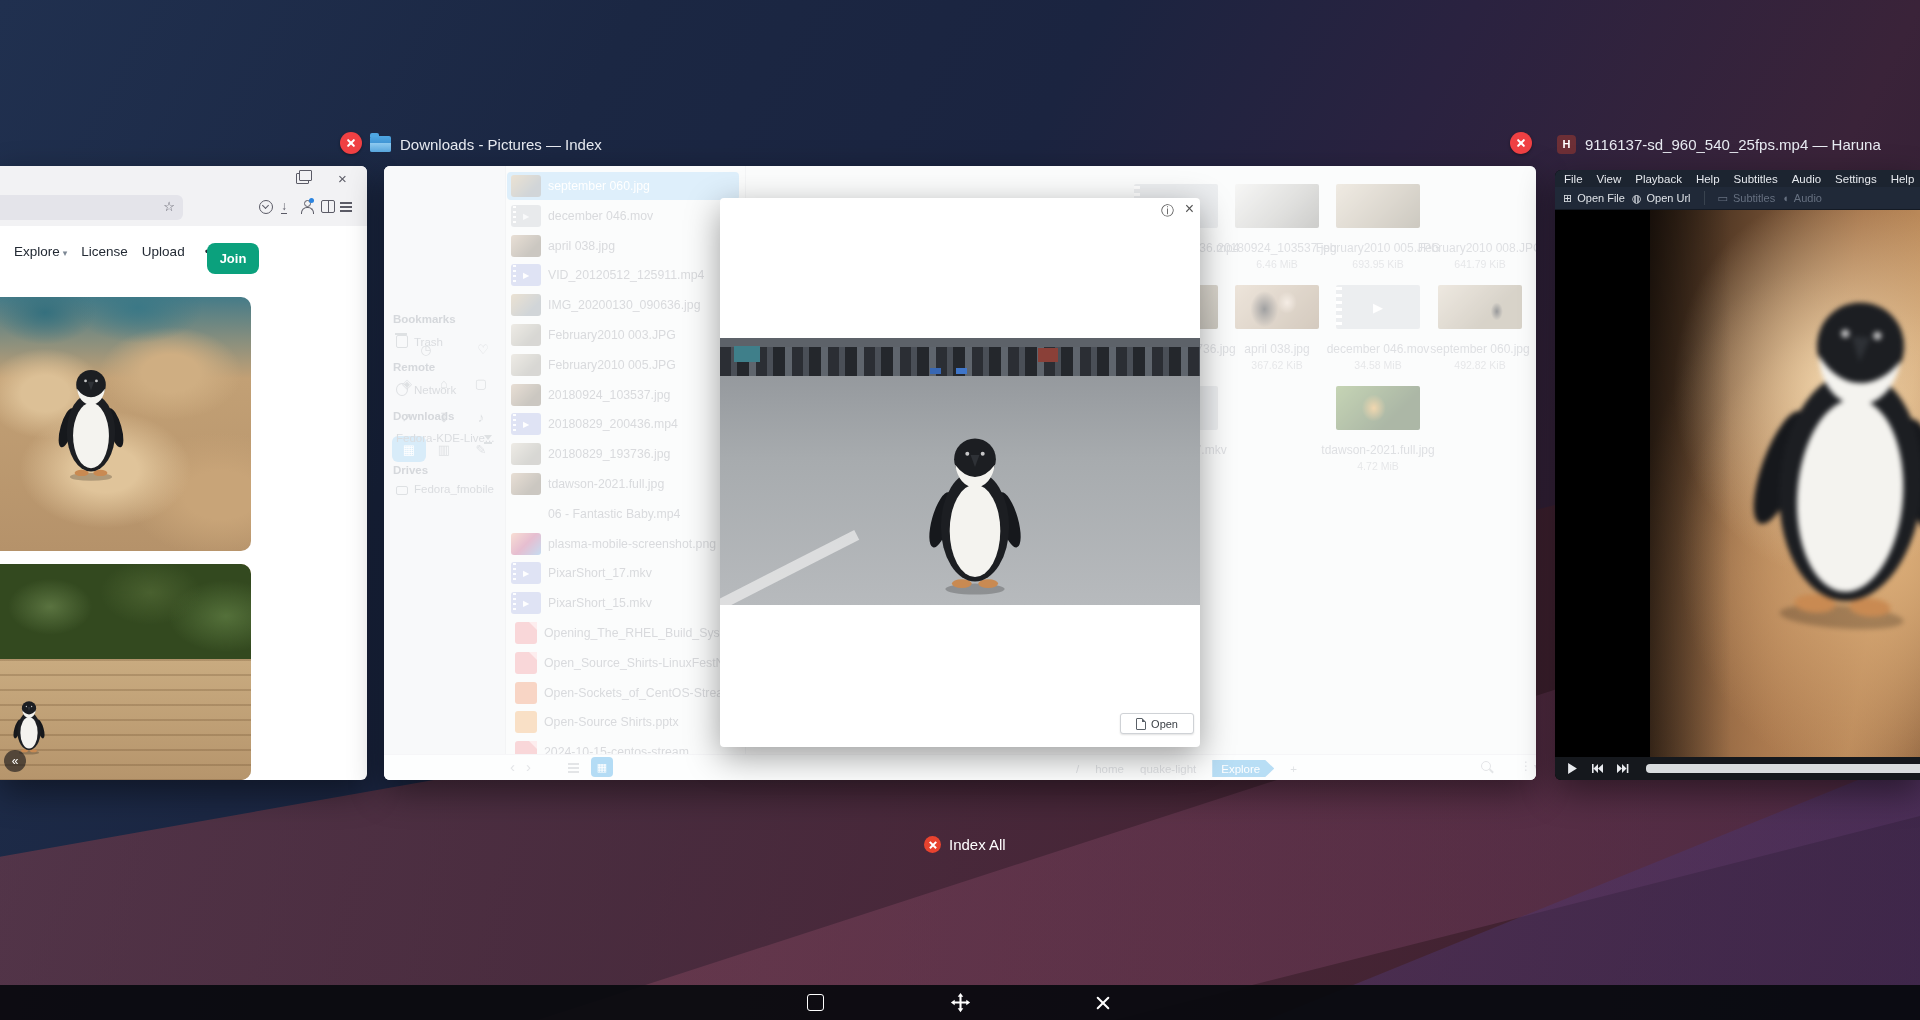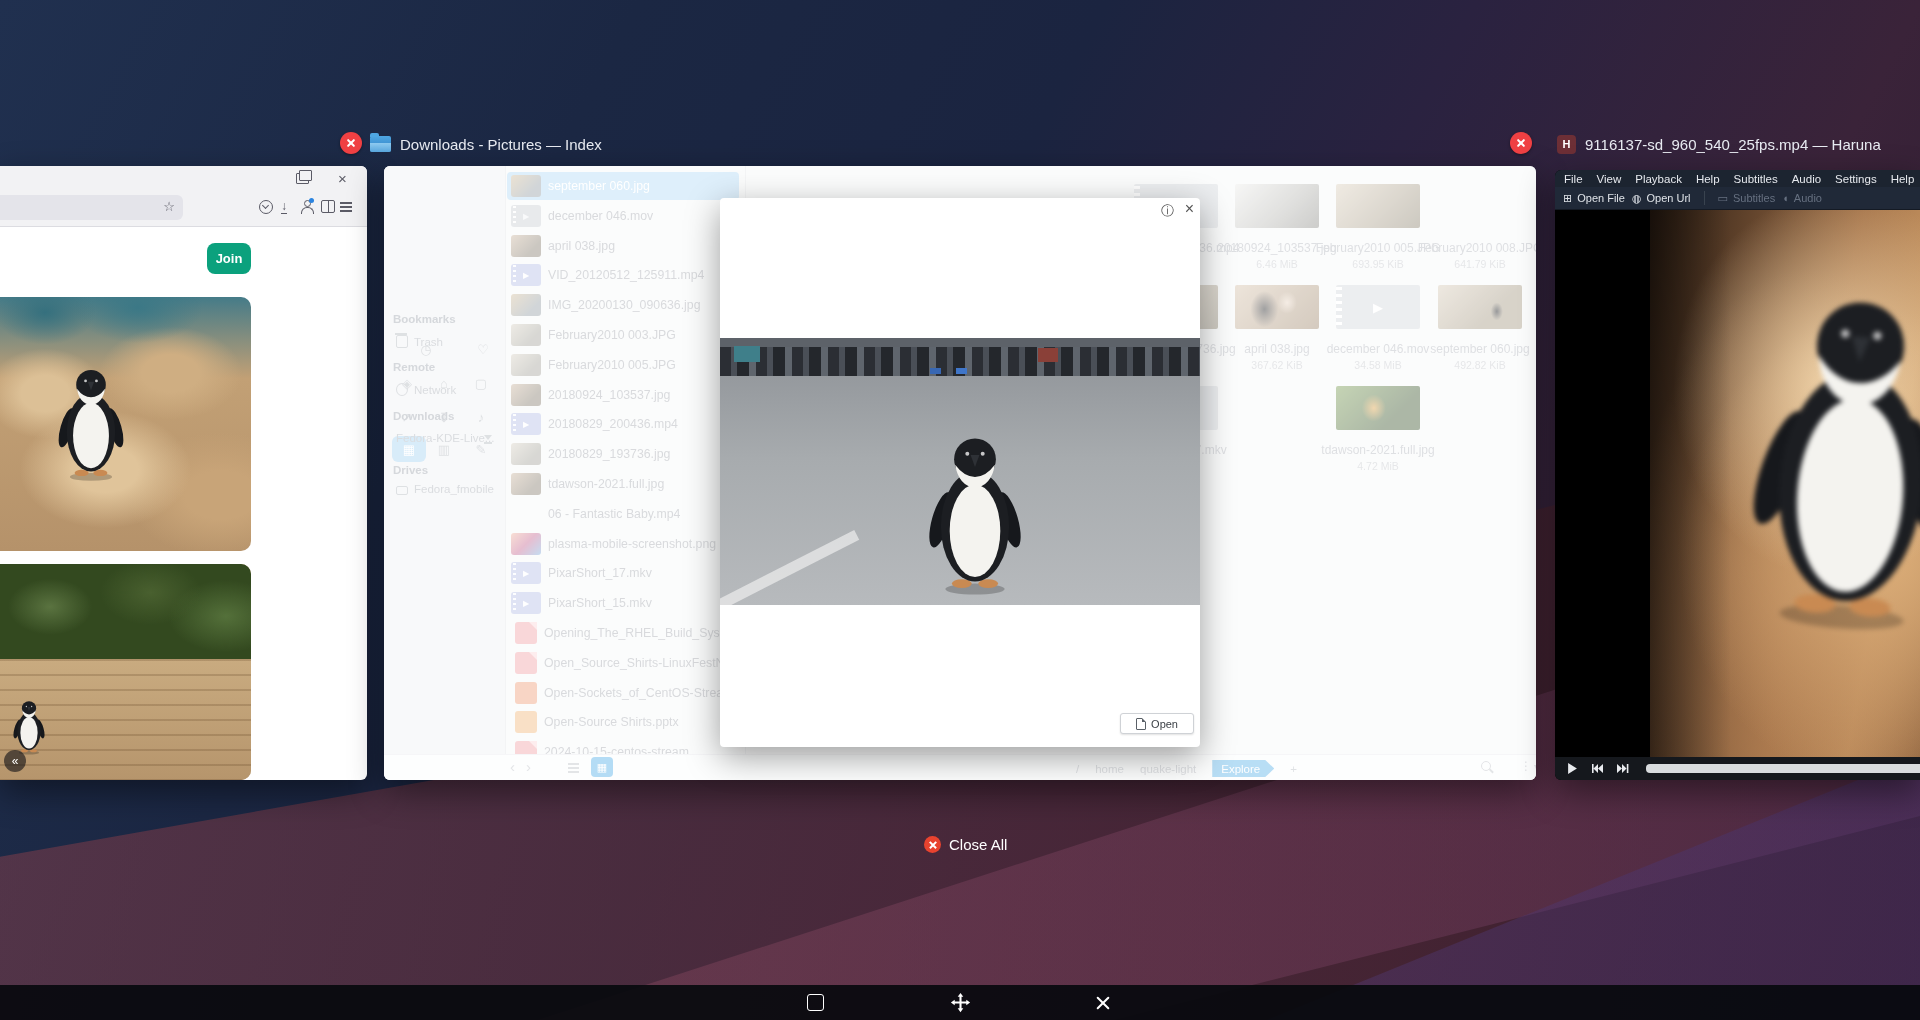--- a/index.html
+++ b/index.html
@@ -55,21 +55,21 @@
   .ff-acct::before{content:"";position:absolute;left:4px;top:0;width:5px;height:5px;border-radius:50%;border:1.3px solid #5b5b66;}
   .ff-acct::after{content:"";position:absolute;left:1px;top:7px;width:11px;height:6px;border-radius:6px 6px 0 0;border:1.3px solid #5b5b66;border-bottom:none;}
   .ff-badge{position:absolute;left:309px;top:6px;width:5px;height:5px;border-radius:50%;background:#2b84e0;}
   .ff-side{left:321px;width:12px;height:11px;border:1.4px solid #5b5b66;border-radius:2px;}
   .ff-side::before{content:"";position:absolute;right:2px;top:0;width:3px;height:100%;border-left:1.4px solid #5b5b66;}
   .ff-menu{left:340px;width:12px;height:2px;background:#5b5b66;box-shadow:0 4px 0 #5b5b66,0 8px 0 #5b5b66;top:10px;}
   .pex-nav{position:absolute;left:0;top:60px;width:100%;height:50px;background:#fff;display:flex;align-items:center;font-size:13.5px;color:#232a34;}
   .pex-item{margin-left:14px;}
   .pex-caret{font-size:9px;color:#7c8794;margin-left:3px;}
   .pex-more{color:#232a34;letter-spacing:1px;margin-left:20px;}
-  .join-btn{position:absolute;left:207px;top:77px;width:44px;height:31px;border:none;border-radius:8px;color:#fff;font-size:13px;font-weight:bold;display:flex;align-items:center;justify-content:center;}
+  .join-btn{position:absolute;left:207px;top:77px;width:52px;height:31px;border:none;border-radius:8px;color:#fff;font-size:13px;font-weight:bold;display:flex;align-items:center;justify-content:center;}
   .pcard{position:absolute;left:0;width:251px;overflow:hidden;border-radius:0 10px 10px 0;}
   #pcard1{top:131px;height:254px;
     background:
      radial-gradient(70px 45px at 18% 6%,#35707e,transparent 72%),
      radial-gradient(90px 50px at 55% 4%,#3b7886,transparent 72%),
      radial-gradient(80px 60px at 18% 38%,#dcc096 30%,rgba(176,140,96,0) 75%),
      radial-gradient(95px 62px at 68% 30%,#cfae82 30%,rgba(165,128,90,0) 75%),
      radial-gradient(110px 75px at 42% 68%,#e0c49a 30%,rgba(171,134,96,0) 78%),
      radial-gradient(120px 80px at 88% 78%,#c8a478 30%,rgba(151,113,78,0) 78%),
      linear-gradient(180deg,#457b88 0%,#c2a075 32%,#b5926a 100%);}
@@ -254,20 +254,26 @@
         <span class="star">☆</span>
       </div>
       <span class="ff-ic ff-pocket"></span>
       <span class="ff-ic ff-dl">↓</span>
       <span class="ff-ic ff-acct"></span>
       <span class="ff-badge"></span>
       <span class="ff-ic ff-side"></span>
       <span class="ff-ic ff-menu"></span>
     </div>
   </div>
+  <div class="pex-nav">
+    <span class="pex-item"><span>Explore</span><span class="pex-caret">▾</span></span>
+    <span class="pex-item">License</span>
+    <span class="pex-item">Upload</span>
+    <span class="pex-more">•••</span>
+  </div>
   <button class="join-btn" style="background:#0ba17d;">Join</button>
   <div class="pcard" id="pcard1">
     <svg viewBox="0 0 100 160" width="78" height="125" style="position:absolute;left:52px;top:62px;">
         <use href="#penguin"></use>
       </svg>
   </div>
   <div class="pcard" id="pcard2">
     <div class="c2-top"></div>
     <div class="c2-rock"></div>
     <svg viewBox="0 0 100 160" width="38" height="60" style="position:absolute;left:10px;bottom:24px;">
@@ -550,21 +556,21 @@
       <svg width="14" height="9" viewBox="0 0 14 9">
           <path d="M1,0 L6,4.5 L1,9 Z M6,0 L10.5,4.5 L6,9 Z M10.8,0 h1.6 v9 h-1.6 Z" fill="#e8eaee"></path>
         </svg>
     </span>
     <div class="hr-progress"></div>
   </div>
 </div>
 
 <div class="close-all">
   <span class="ca-ic"></span>
-  <span>Close All</span>
+  <span>Index All</span>
 </div>
 <div class="bottombar">
   <span class="tb-square"></span>
   <span class="tb-move">
     <svg width="21" height="21" viewBox="0 0 24 24">
         <path d="M12 1 L15.2 5.4 H13.2 V10.8 H18.6 V8.8 L23 12 L18.6 15.2 V13.2 H13.2 V18.6 H15.2 L12 23 L8.8 18.6 H10.8 V13.2 H5.4 V15.2 L1 12 L5.4 8.8 V10.8 H10.8 V5.4 H8.8 Z" fill="#ffffff"></path>
       </svg>
   </span>
   <span class="tb-x"></span>
 </div>

